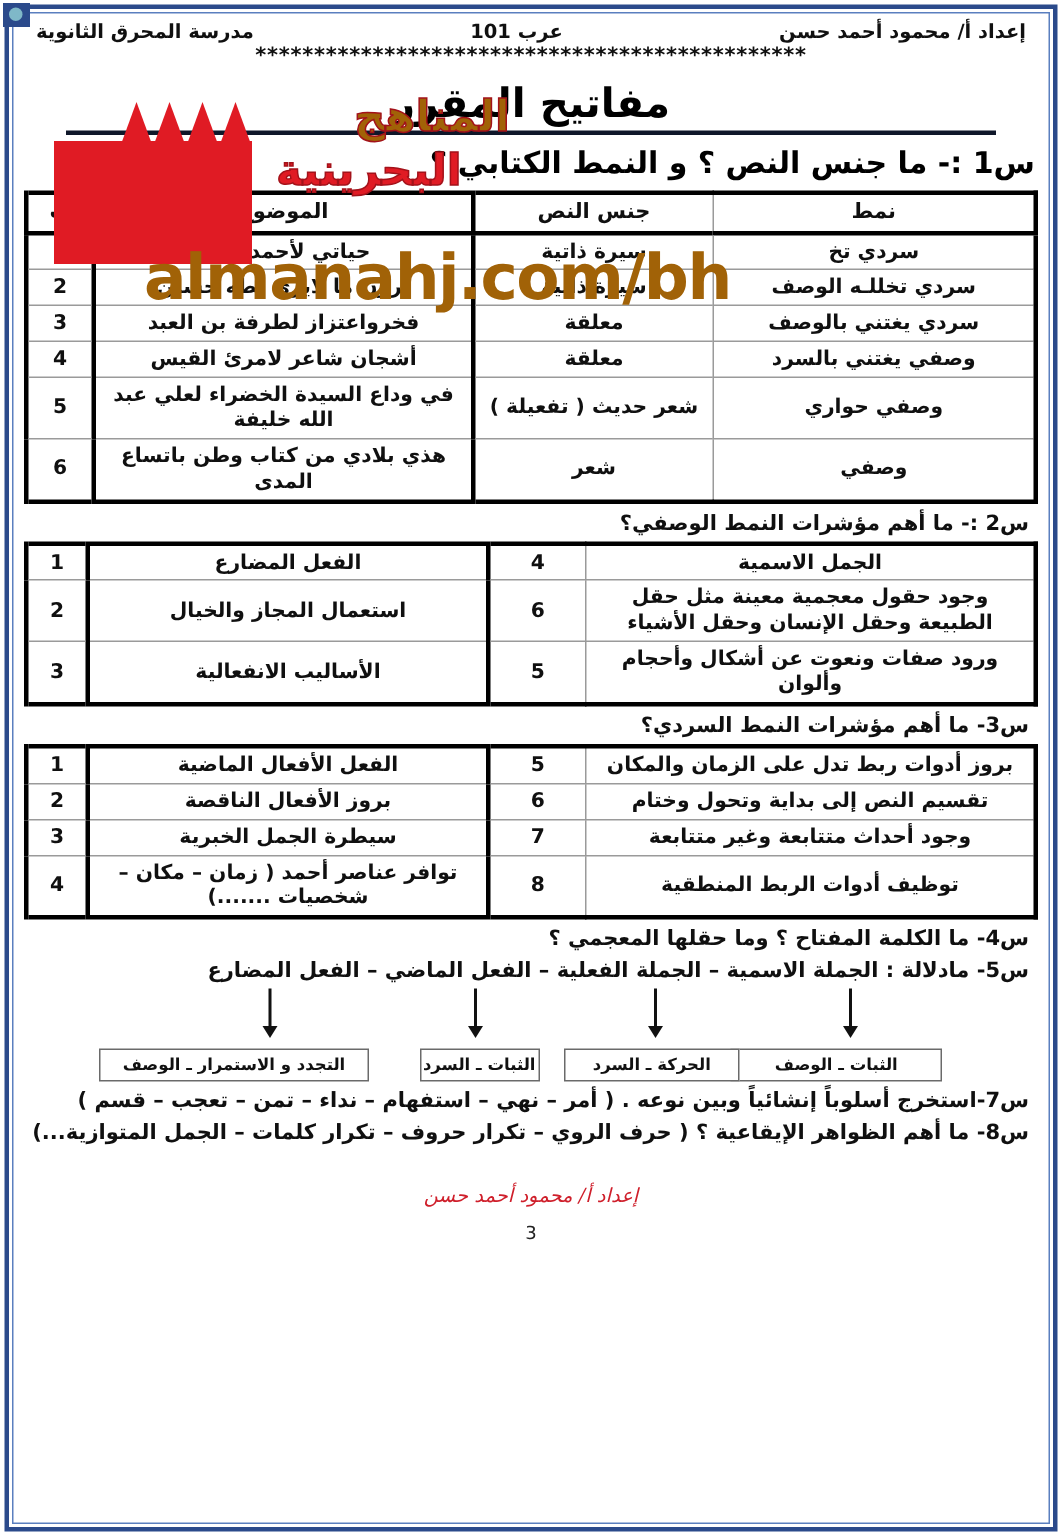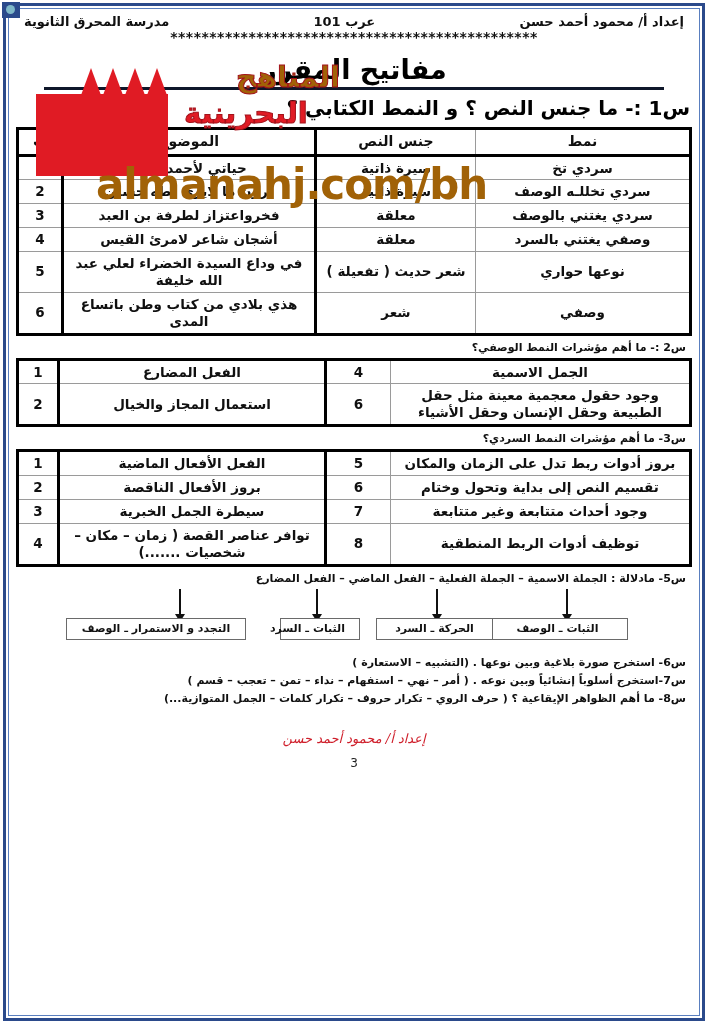--- a/index.html
+++ b/index.html
@@ -131,21 +131,21 @@
   .t1-style { width: 205px; }
 
   .t2-num { width: 30px; }
   .t2-text { width: 290px; }
   .t2-num2 { width: 55px; }
 
   .table-wrap { margin: 2px 2px 0 2px; }
 
   
   .q-small {
-    font-size: 11px;
+    font-size: 14px;
     font-weight: bold;
     color: #101010;
     text-align: right;
     margin: 5px 8px 4px 8px;
     white-space: nowrap;
   }
 
   
   .diagram {
     position: relative;
@@ -164,28 +164,28 @@
     position: absolute;
     left: -4px;
     bottom: -7px;
     width: 0; height: 0;
     border-left: 5px solid transparent;
     border-right: 5px solid transparent;
     border-top: 8px solid #111;
   }
   .dbox {
     position: absolute;
-    top: 29px;
+    top: 40px;
     border: 1px solid #6a6a6a;
     background: #fff;
     font-size: 11px;
     font-weight: bold;
     color: #111;
     text-align: center;
-    padding: 4px 14px;
+    padding: 4px 2px;
     box-sizing: border-box;
     white-space: nowrap;
     line-height: 1.1;
   }
 
   
   .sign {
     text-align: center;
     color: #cf1f2b;
     font-size: 13px;
@@ -309,21 +309,21 @@
             <td class="col-thick">فخرواعتزاز لطرفة بن العبد</td>
             <td class="t1-num col-thick">3</td>
           </tr>
           <tr>
             <td class="t1-style">وصفي يغتني بالسرد</td>
             <td class="t1-genre col-thick">معلقة</td>
             <td class="col-thick">أشجان شاعر لامرئ القيس</td>
             <td class="t1-num col-thick">4</td>
           </tr>
           <tr>
-            <td class="t1-style">نوعها حواري</td>
+            <td class="t1-style">وصفي حواري</td>
             <td class="t1-genre col-thick">شعر حديث ( تفعيلة )</td>
             <td class="col-thick">في وداع السيدة الخضراء لعلي عبد الله خليفة</td>
             <td class="t1-num col-thick">5</td>
           </tr>
           <tr>
             <td class="t1-style">وصفي</td>
             <td class="t1-genre col-thick">شعر</td>
             <td class="col-thick">هذي بلادي  من كتاب وطن باتساع المدى</td>
             <td class="t1-num col-thick">6</td>
           </tr>
@@ -341,20 +341,26 @@
             <td class="t2-num2 col-thick">4</td>
             <td class="col-thick">الفعل المضارع</td>
             <td class="t2-num col-thick">1</td>
           </tr>
           <tr>
             <td class="t2-text">وجود حقول معجمية معينة مثل حقل الطبيعة وحقل الإنسان وحقل الأشياء</td>
             <td class="t2-num2 col-thick">6</td>
             <td class="col-thick">استعمال المجاز والخيال</td>
             <td class="t2-num col-thick">2</td>
           </tr>
+          <tr>
+            <td class="t2-text">ورود صفات ونعوت عن أشكال وأحجام وألوان</td>
+            <td class="t2-num2 col-thick">5</td>
+            <td class="col-thick">الأساليب الانفعالية</td>
+            <td class="t2-num col-thick">3</td>
+          </tr>
         </tbody>
       </table>
     </div>
 
     <div class="q-small">س3- ما أهم  مؤشرات النمط السردي؟</div>
 
     <div class="table-wrap">
       <table class="qtable outer">
         <tbody>
           <tr>
@@ -371,42 +377,42 @@
           </tr>
           <tr>
             <td class="t2-text">وجود أحداث  متتابعة وغير متتابعة</td>
             <td class="t2-num2 col-thick">7</td>
             <td class="col-thick">سيطرة الجمل الخبرية</td>
             <td class="t2-num col-thick">3</td>
           </tr>
           <tr>
             <td class="t2-text">توظيف أدوات الربط المنطقية</td>
             <td class="t2-num2 col-thick">8</td>
-            <td class="col-thick">توافر عناصر القصة ( زمان – مكان – شخصيات .......)</td>
+            <td class="col-thick">توافر عناصر أحمد ( زمان – مكان – شخصيات .......)</td>
             <td class="t2-num col-thick">4</td>
           </tr>
         </tbody>
       </table>
     </div>
 
+    <div class="q-small">س4- ما الكلمة المفتاح ؟ وما حقلها المعجمي ؟</div>
     <div class="q-small">س5- مادلالة : الجملة الاسمية  –  الجملة الفعلية  –  الفعل الماضي   – الفعل المضارع</div>
 
     <div class="diagram">
       <div class="arrow" style="right:118px;"></div>
       <div class="arrow" style="right:248px;"></div>
       <div class="arrow" style="right:368px;"></div>
       <div class="arrow" style="right:505px;"></div>
 
       <div class="dbox" style="right:58px;  width:141px;">الثبات ـ الوصف</div>
       <div class="dbox" style="right:193px; width:117px;margin-left:12px;">الحركة ـ السرد</div>
       <div class="dbox" style="right:326px; width:80px;">الثبات ـ السرد</div>
       <div class="dbox" style="right:440px; width:180px;">التجدد و الاستمرار ـ الوصف</div>
     </div>
 
-    <div class="q-small">س6- استخرج صورة بلاغية وبين نوعها . (التشبيه – الاستعارة )</div>
     <div class="q-small">س7-استخرج أسلوباً إنشائياً وبين نوعه . ( أمر – نهي – استفهام – نداء – تمن – تعجب – قسم )</div>
     <div class="q-small">س8- ما أهم الظواهر الإيقاعية ؟ ( حرف الروي – تكرار حروف – تكرار كلمات – الجمل المتوازية...)</div>
 
     <div class="sign">إعداد أ/ محمود أحمد حسن</div>
     <div class="pagenum">3</div>
 
   </div>
 
   <div class="wm wm-flag">
     <div class="zig">

